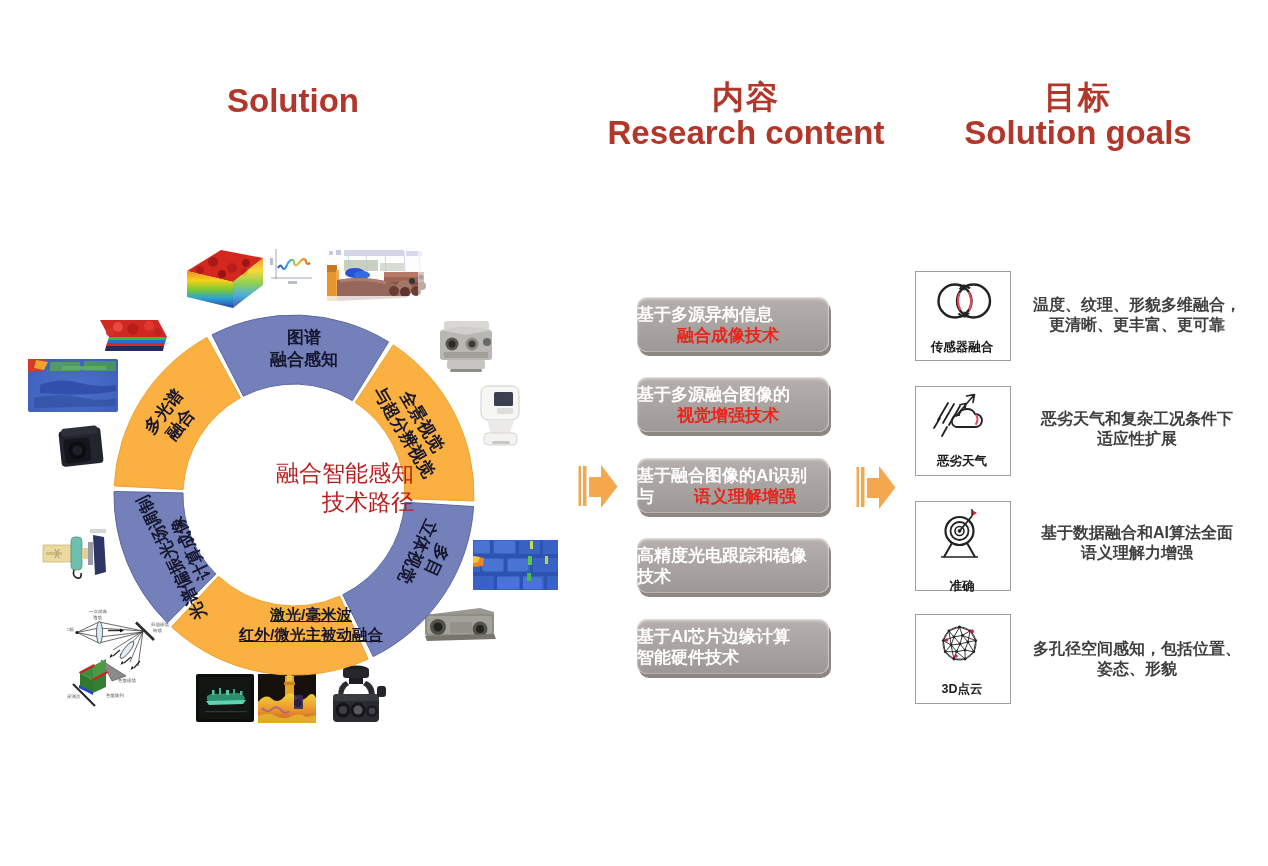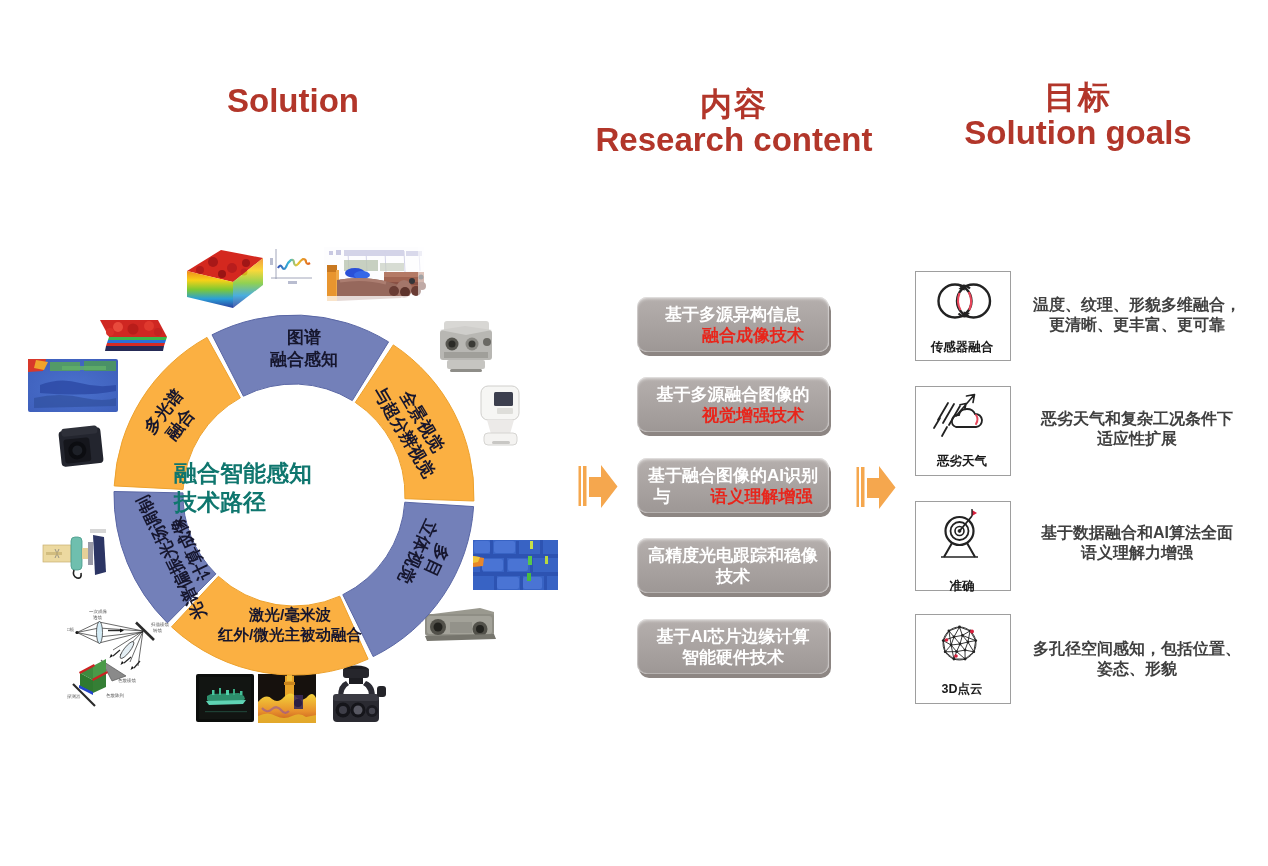--- a/index.html
+++ b/index.html
@@ -3,41 +3,41 @@
 <meta charset="utf-8">
 <style>
 html,body{margin:0;padding:0;}
 body{width:1268px;height:866px;background:#fff;overflow:hidden;
   font-family:"Liberation Sans",sans-serif;}
 .page{position:relative;width:1268px;height:866px;background:#fff;overflow:hidden;}
 .abs{position:absolute;}
 .hdr{color:#b2362a;font-weight:bold;text-align:center;line-height:1;}
 .hdr .cn{font-size:32px;letter-spacing:2px;}
 .hdr .en{font-size:33px;margin-top:3px;letter-spacing:0px;}
-.ctr{color:#0f766e;font-weight:bold;text-align:left;}
+.ctr{color:#b91c1c;font-weight:normal;text-align:right;}
 .seg{color:#16162e;font-weight:bold;text-align:center;line-height:22px;font-size:17px;white-space:nowrap;}
 .btn{position:absolute;left:637px;width:192px;height:55px;border-radius:10px;
   background:linear-gradient(180deg,#b5afad 0%,#a8a2a0 55%,#9d9795 100%);
   box-shadow:2px 4px 0 #8d8683, inset 0 2px 3px rgba(255,255,255,.5), inset 0 0 0 1px rgba(255,255,255,.25);
-  color:#fff;font-weight:bold;font-size:17px;line-height:21px;text-align:center;
+  color:#fff;font-weight:bold;font-size:17px;line-height:21px;text-align:left;
   display:flex;flex-direction:column;justify-content:center;white-space:nowrap;}
 .btn .rd{color:#e8251b;padding-left:40px;}
 .gbox{position:absolute;left:915px;width:94px;height:88px;border:1px solid #9e9e9e;}
 .glab{position:absolute;left:915px;width:94px;text-align:center;color:#1a1a1a;font-weight:bold;font-size:12.5px;}
 .desc{position:absolute;color:#404040;font-weight:bold;font-size:16px;line-height:20px;text-align:center;white-space:nowrap;}
 .rot{position:absolute;transform-origin:center;}
 </style>
 </head>
 <body>
 <div class="page">
 
 <div class="abs hdr" style="left:123px;top:81px;width:340px;">
       <div class="en">Solution</div>
     </div>
-<div class="abs hdr" style="left:564px;top:81px;width:340px;margin-top:7px;">
+<div class="abs hdr" style="left:576px;top:81px;width:340px;">
       <div class="cn">内容</div>
       <div class="en">Research content</div>
     </div>
 <div class="abs hdr" style="left:908px;top:81px;width:340px;">
       <div class="cn">目标</div>
       <div class="en">Solution goals</div>
     </div>
 
 <svg class="abs" style="left:0;top:0;" width="1268" height="866" viewBox="0 0 1268 866">
 <defs>
@@ -389,21 +389,21 @@
 <g fill="#d81f3c">
 <circle cx="972" cy="631.5" r="2"></circle>
         <circle cx="946.5" cy="640" r="1.8"></circle>
         <circle cx="956" cy="656" r="1.8"></circle>
 </g>
 </svg>
 
 <div class="abs ctr" style="left:174px;top:459px;width:240px;font-size:23px;line-height:29px;">融合智能感知<br>技术路径</div>
 
 <div class="abs seg" style="left:224px;top:327px;width:160px;">图谱<br>融合感知</div>
-<div class="abs seg" style="left:210px;top:605px;width:160px;line-height:20px;font-size:15.5px;">激光/毫米波<br>红外/微光主被动融合</div>
+<div class="abs seg" style="left:231px;top:605px;width:160px;line-height:20px;font-size:15.5px;text-decoration:underline;">激光/毫米波<br>红外/微光主被动融合</div>
 <div class="rot seg" style="left:92px;top:397px;width:160px;line-height:21px;transform:rotate(-52deg);">多光谱<br>融合</div>
 <div class="rot seg" style="left:333px;top:406px;width:160px;line-height:21px;transform:rotate(59deg);">全景视觉<br>与超分辨视觉</div>
 <div class="rot seg" style="left:347px;top:535px;width:160px;line-height:21px;transform:rotate(115deg);">多目<br>立体视觉</div>
 <div class="rot seg" style="left:101px;top:532px;width:160px;line-height:21px;transform:rotate(-116deg);">光谱偏振光场调制<br>计算成像</div>
 
 <div class="btn" style="top:297px;">基于多源异构信息<br><span class="rd">融合成像技术</span></div>
 <div class="btn" style="top:377px;">基于多源融合图像的<br><span class="rd">视觉增强技术</span></div>
 <div class="btn" style="top:458px;">基于融合图像的AI识别<br><span>与<span class="rd">语义理解增强</span></span></div>
 <div class="btn" style="top:538px;">高精度光电跟踪和稳像<br>技术</div>
 <div class="btn" style="top:619px;">基于AI芯片边缘计算<br>智能硬件技术</div>

